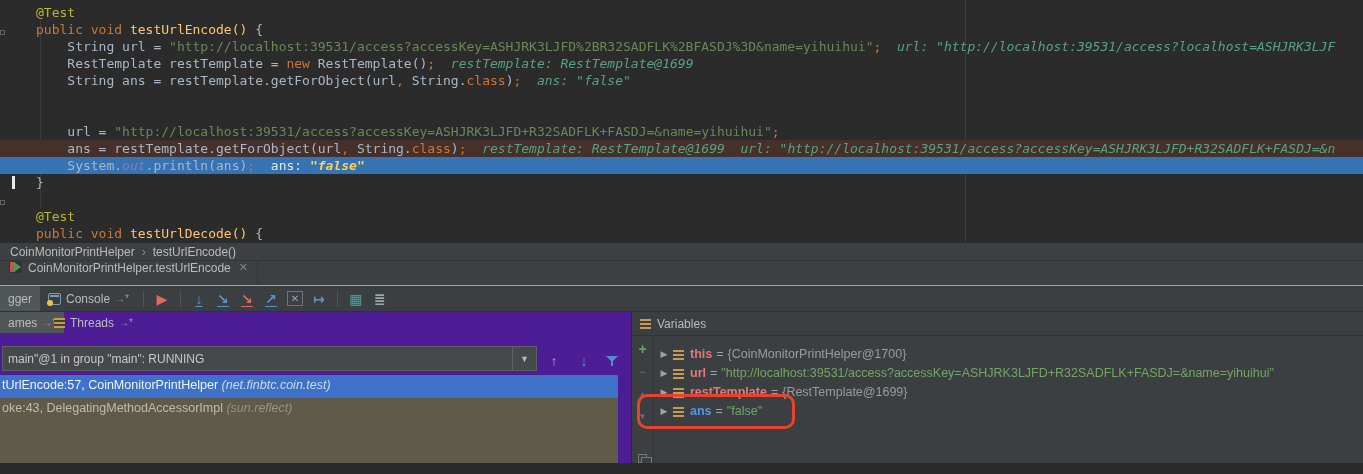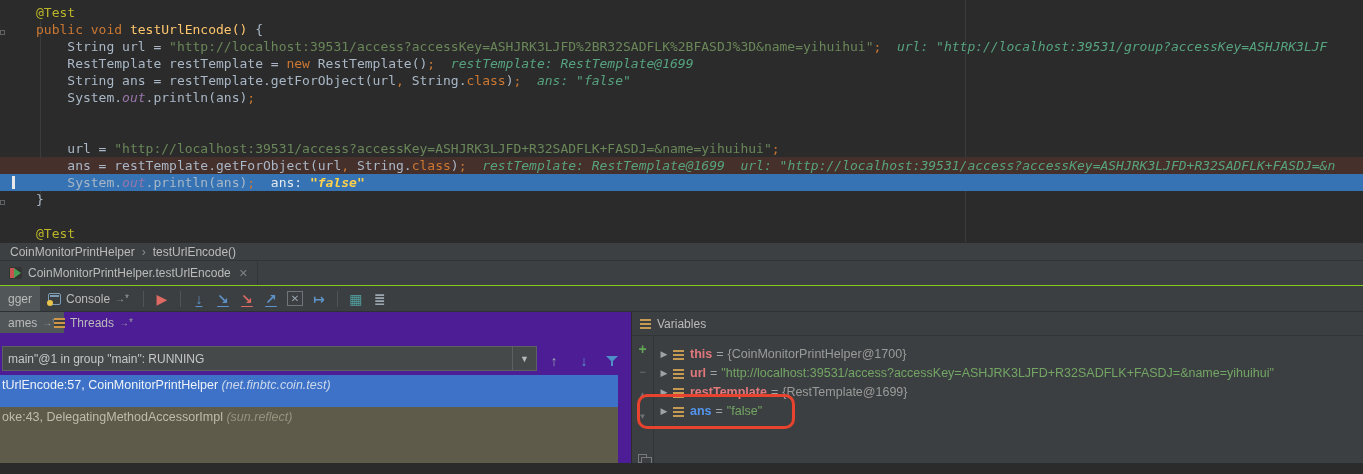--- a/index.html
+++ b/index.html
@@ -26,21 +26,21 @@
 
   
   .breadcrumb { height:18px; background:#3d4042; border-top:1px solid #2a2c2e;
                 display:flex; align-items:center; gap:7px; padding-left:10px;
                 font-size:12px; color:#bbbbbb; }
   .crumb-sep { color:#8a8d90; font-size:12px; }
 
   
   .tabbar { height:25px; background:#3d4042; border-top:1px solid #323537;
             display:flex; align-items:center; }
-  .tab { display:flex; align-items:center; gap:6px; height:100%; padding:0 9px;
+  .tab { display:flex; gap:6px; height:100%; padding:0 9px;
          background:#415; background:#3d4042; border-right:1px solid #333639;
          font-size:12px; color:#bbbbbb; }
   .run-icon { position:relative; width:13px; height:12px; background:#333; border-radius:2px; }
   .run-icon::before { content:""; position:absolute; left:1px; top:1px; width:5px; height:10px; background:#c75450; }
   .run-icon::after { content:""; position:absolute; left:5px; top:1px;
         border-left:7px solid #499c54; border-top:5px solid transparent; border-bottom:5px solid transparent; }
   .tab-close { color:#7f8285; font-size:11px; margin-left:2px; }
 
   
   .dtoolbar { height:27px; background:#3c3f41; border-top:1px solid #84cc16; border-bottom:1px solid #2f3234;
@@ -74,21 +74,21 @@
   .combo-text { flex:1; padding-left:5px; white-space:nowrap; overflow:hidden; }
   .combo-btn { width:24px; height:100%; border-left:1px solid #5e6162; display:flex;
                align-items:center; justify-content:center; color:#b7babd; font-size:9px; }
   .fr-tools { position:absolute; top:38px; left:545px; display:flex; gap:12px; align-items:center; }
   .fr-tools .tool-btn { width:18px; }
   .funnel { position:relative; width:14px; height:14px; }
   .funnel::before { content:""; position:absolute; left:1px; top:2px;
         border-left:6px solid transparent; border-right:6px solid transparent; border-top:6px solid #4f8fc7; }
   .funnel::after { content:""; position:absolute; left:6px; top:7px; width:2px; height:5px; background:#4f8fc7; }
   .frame-list { position:absolute; left:0; top:63px; right:13px; bottom:0; font-size:12.5px; }
-  .frame-row { height:32px; line-height:20px; padding-left:2px; white-space:nowrap; overflow:hidden; color:#c3c3bd; }
+  .frame-row { height:23px; line-height:20px; padding-left:2px; white-space:nowrap; overflow:hidden; color:#c3c3bd; }
   .frame-row.selected { background:#3d72c8; color:#eef2f8; }
   .frame-row.selected .pkg { color:#ccd8ea; }
   .frame-row.lib { background:#5f5b4a; color:#bdbcae; }
   .frame-row.lib .pkg { color:#96937f; }
   .pkg { font-style:italic; }
   .lib-fill { position:absolute; left:0; right:13px; top:83px; bottom:0; background:#5f5b4a; z-index:0; }
   .frame-list .frame-row { position:relative; z-index:1; }
 
   .vars-panel { position:relative; flex:1; height:100%; background:#3c3f41; border-left:1px solid #2b2b2b; overflow:hidden; }
   .vars-header { height:24px; display:flex; align-items:center; gap:6px; padding-left:8px;
@@ -119,24 +119,23 @@
 <body>
 
 <div class="editor">
   <div class="guide" style="left:40px; top:21px; height:187px;"></div>
   <div class="guide" style="left:965px; height:253px;"></div>
   <div class="fold-sq" style="top:30px;"></div>
   <div class="fold-sq" style="top:200px;"></div>
   <div class="code" id="code-lines">
       <div class="code-line"><span class="tk-a">@Test</span></div>
       <div class="code-line"><span class="tk-k">public void</span><span class="tk-p"> </span><span class="tk-m">testUrlEncode()</span><span class="tk-p"> {</span></div>
-      <div class="code-line"><span class="tk-p">    String url = </span><span class="tk-s">"http://localhost:39531/access?accessKey=ASHJRK3LJFD%2BR32SADFLK%2BFASDJ%3D&amp;name=yihuihui"</span><span class="tk-k">;</span><span class="tk-h">  url: "http://localhost:39531/group?accessKey=ASHJRK3LJF</span></div>
+      <div class="code-line"><span class="tk-p">    String url = </span><span class="tk-s">"http://localhost:39531/access?accessKey=ASHJRK3LJFD%2BR32SADFLK%2BFASDJ%3D&amp;name=yihuihui"</span><span class="tk-k">;</span><span class="tk-h">  url: "http://localhost:39531/access?localhost=ASHJRK3LJF</span></div>
       <div class="code-line"><span class="tk-p">    RestTemplate restTemplate = </span><span class="tk-k">new</span><span class="tk-p"> RestTemplate()</span><span class="tk-k">;</span><span class="tk-h">  restTemplate: RestTemplate@1699</span></div>
       <div class="code-line"><span class="tk-p">    String ans = restTemplate.getForObject(url</span><span class="tk-k">,</span><span class="tk-p"> String.</span><span class="tk-k">class</span><span class="tk-p">)</span><span class="tk-k">;</span><span class="tk-h">  ans: "false"</span></div>
-      <div class="code-line"><span class="tk-p">    System.</span><span class="tk-f">out</span><span class="tk-p">.println(ans)</span><span class="tk-k">;</span></div>
       <div class="code-line">&nbsp;</div>
       <div class="code-line">&nbsp;</div>
       <div class="code-line"><span class="tk-p">    url = </span><span class="tk-s">"http://localhost:39531/access?accessKey=ASHJRK3LJFD+R32SADFLK+FASDJ=&amp;name=yihuihui"</span><span class="tk-k">;</span></div>
       <div class="code-line bg-break"><span class="tk-p">    ans = restTemplate.getForObject(url</span><span class="tk-k">,</span><span class="tk-p"> String.</span><span class="tk-k">class</span><span class="tk-p">)</span><span class="tk-k">;</span><span class="tk-h">  restTemplate: RestTemplate@1699  url: "http://localhost:39531/access?accessKey=ASHJRK3LJFD+R32SADFLK+FASDJ=&amp;n</span></div>
       <div class="code-line bg-exec"><span class="tk-p">    System.</span><span class="tk-f">out</span><span class="tk-p">.println(ans)</span><span class="tk-k">;</span><span class="tk-hw">  ans: </span><span class="tk-hy">"false"</span></div>
       <div class="code-line"><span class="tk-p">}</span></div>
       <div class="code-line">&nbsp;</div>
       <div class="code-line"><span class="tk-a">@Test</span></div>
       <div class="code-line"><span class="tk-k">public void</span><span class="tk-p"> </span><span class="tk-m">testUrlDecode()</span><span class="tk-p"> {</span></div>
     </div>

